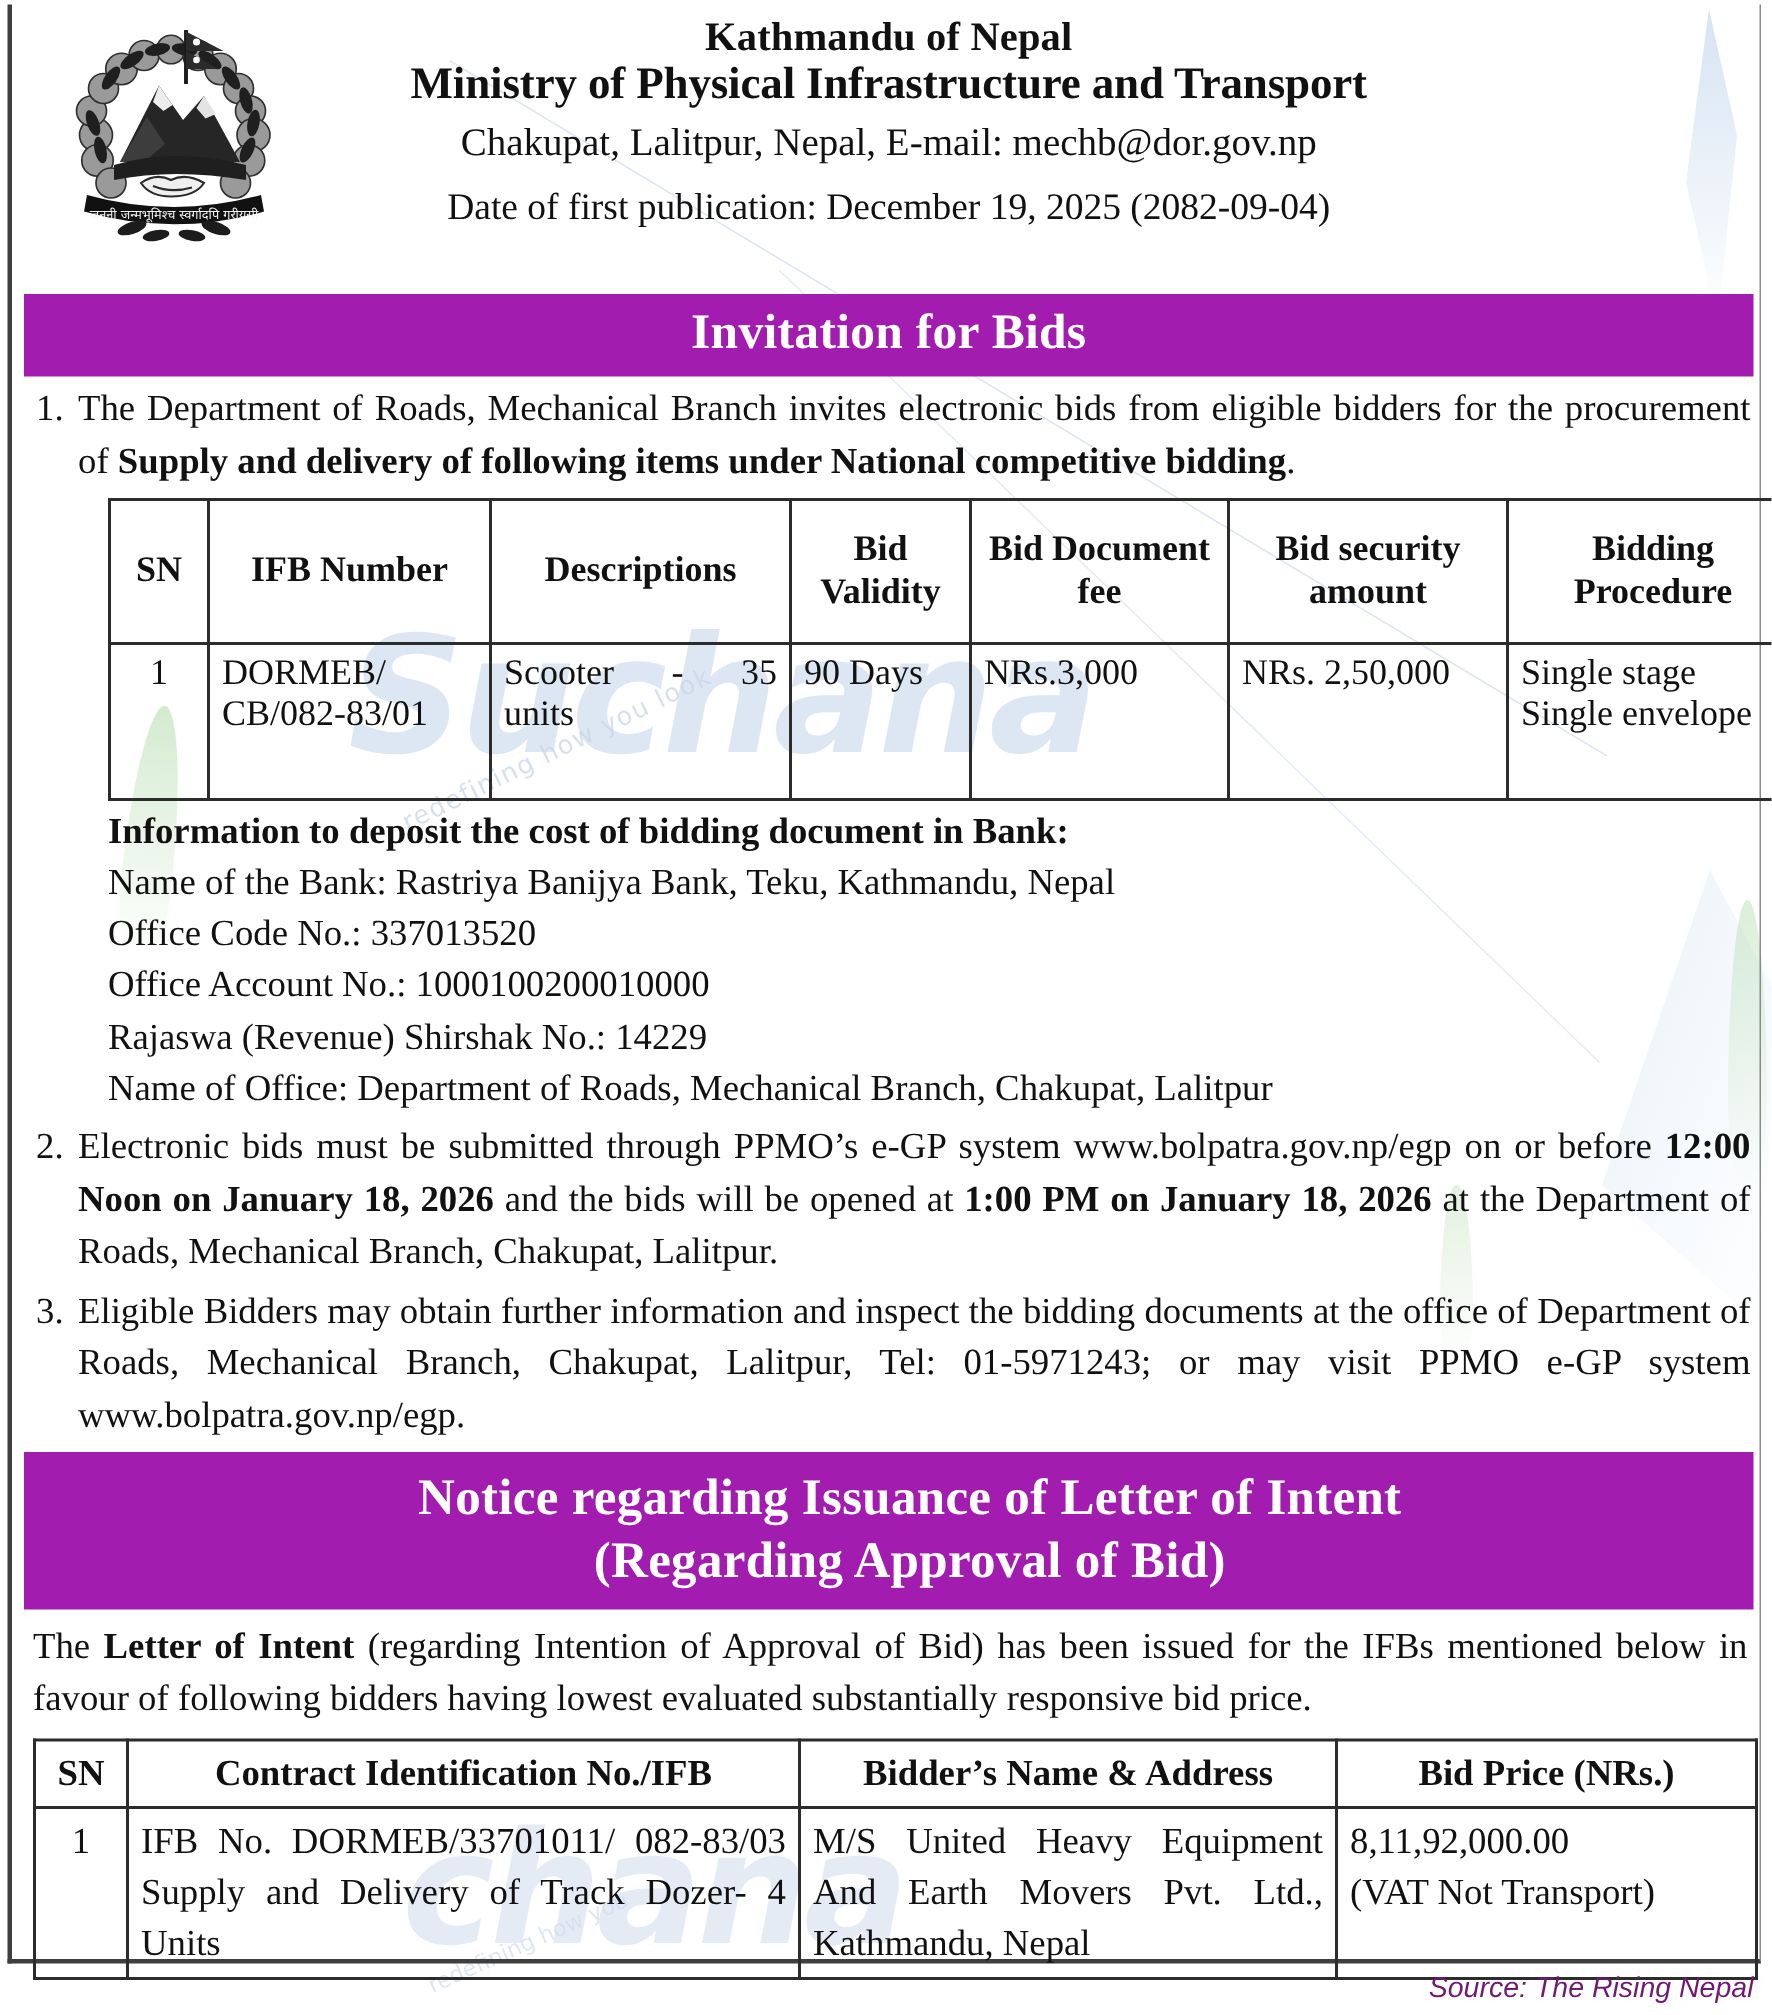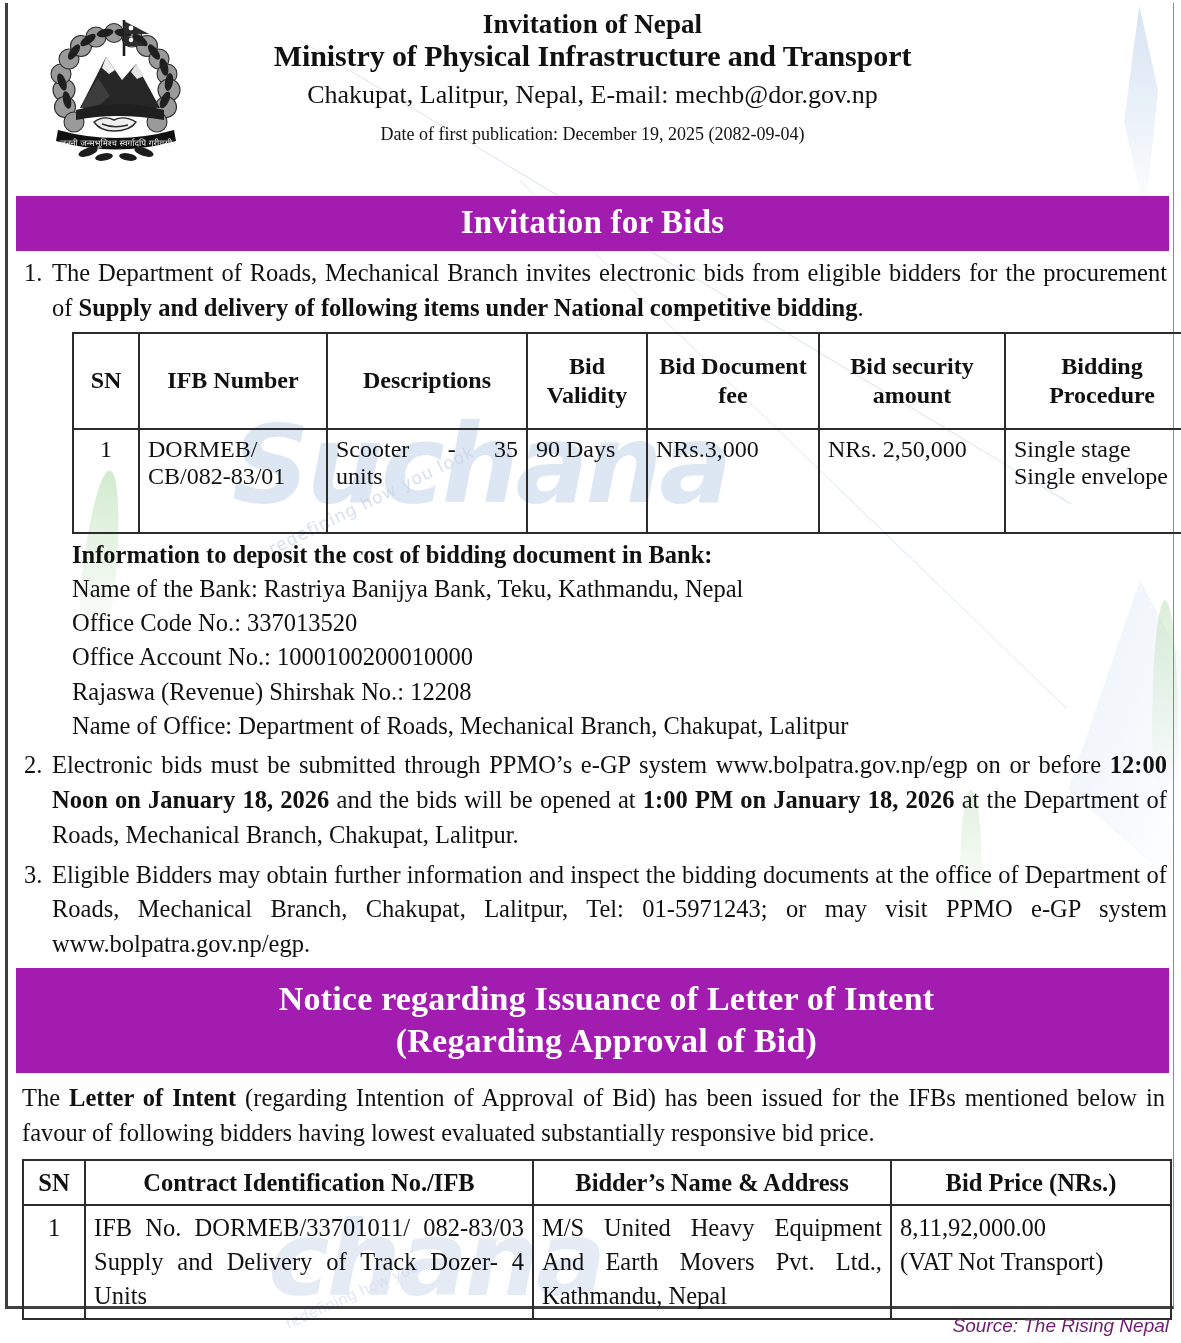--- a/index.html
+++ b/index.html
@@ -184,21 +184,21 @@
     line-height: 1.18;
     letter-spacing: -.2px;
     padding-top: 2px;
   }
   .hdr-line4 {
     font-size: 26px;
     line-height: 1.25;
     padding-top: 6px;
   }
   .hdr-line5 {
-    font-size: 18px;
+    font-size: 25px;
     line-height: 1.25;
     padding-top: 12px;
   }
 
   
   .banner {
     background: #a21caf;
     color: #ffffff;
     text-align: center;
     font-size: 33px;
@@ -403,21 +403,21 @@
 
           <g fill="#1c1c1c">
             <ellipse cx="52" cy="140" rx="10" ry="4" transform="rotate(-18 52 140)"></ellipse>
             <ellipse cx="68" cy="145" rx="9" ry="3.6" transform="rotate(-10 68 145)"></ellipse>
             <ellipse cx="108" cy="140" rx="10" ry="4" transform="rotate(18 108 140)"></ellipse>
             <ellipse cx="92" cy="145" rx="9" ry="3.6" transform="rotate(10 92 145)"></ellipse>
           </g>
         </svg>
       </div>
 
-      <div class="hdr-line1">Invitation of Nepal</div>
+      <div class="hdr-line1">Kathmandu of Nepal</div>
       <div class="hdr-line2">Ministry of Physical Infrastructure and Transport</div>
       <div class="hdr-line4">Chakupat, Lalitpur, Nepal, E-mail: mechb@dor.gov.np</div>
       <div class="hdr-line5">Date of first publication: December 19, 2025 (2082-09-04)</div>
     </div>
 
     <div class="banner">Invitation for Bids</div>
 
     <div class="clause">
       <div class="num">1.</div>
       <div class="body"><span>The Department of Roads, Mechanical Branch invites electronic bids from eligible bidders for the procurement of </span><b>Supply and delivery of following items under National competitive bidding</b><span>.</span></div>
@@ -458,21 +458,21 @@
           <td>Single stage Single envelope</td>
         </tr>
       </tbody>
     </table>
 
     <div class="bankinfo">
       <div class="ttl">Information to deposit the cost of bidding document in Bank:</div>
       <div>Name of the Bank: Rastriya Banijya Bank, Teku, Kathmandu, Nepal</div>
       <div>Office Code No.: 337013520</div>
       <div>Office Account No.: 1000100200010000</div>
-      <div>Rajaswa (Revenue) Shirshak No.: 12208</div>
+      <div>Rajaswa (Revenue) Shirshak No.: 14229</div>
       <div>Name of Office: Department of Roads, Mechanical Branch, Chakupat, Lalitpur</div>
     </div>
 
     <div class="clause">
       <div class="num">2.</div>
       <div class="body"><span>Electronic bids must be submitted through PPMO’s e-GP system www.bolpatra.gov.np/egp on or before </span><b>12:00 Noon on January 18, 2026</b><span> and the bids will be opened at </span><b>1:00 PM on January 18, 2026</b><span> at the Department of Roads, Mechanical Branch, Chakupat, Lalitpur.</span></div>
     </div>
 
     <div class="clause">
       <div class="num">3.</div>

